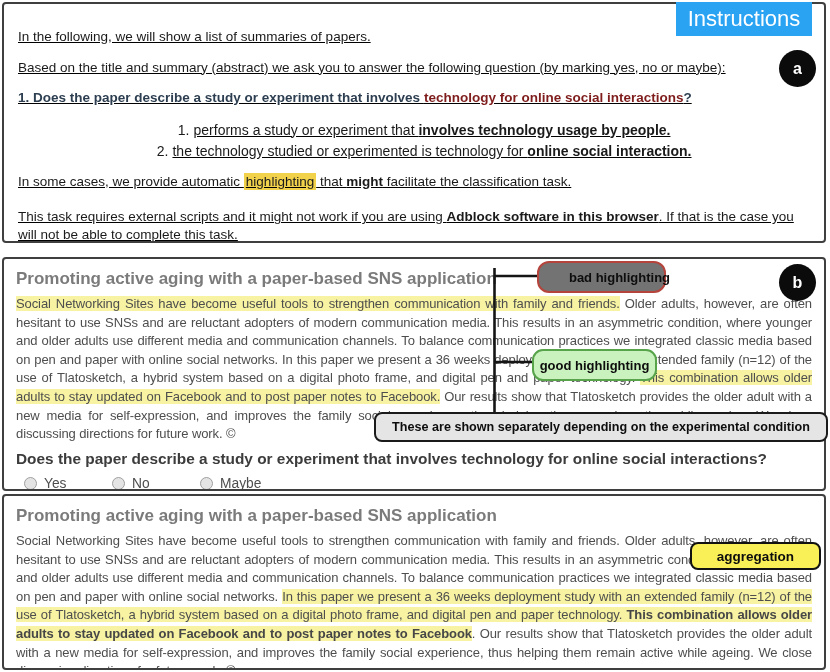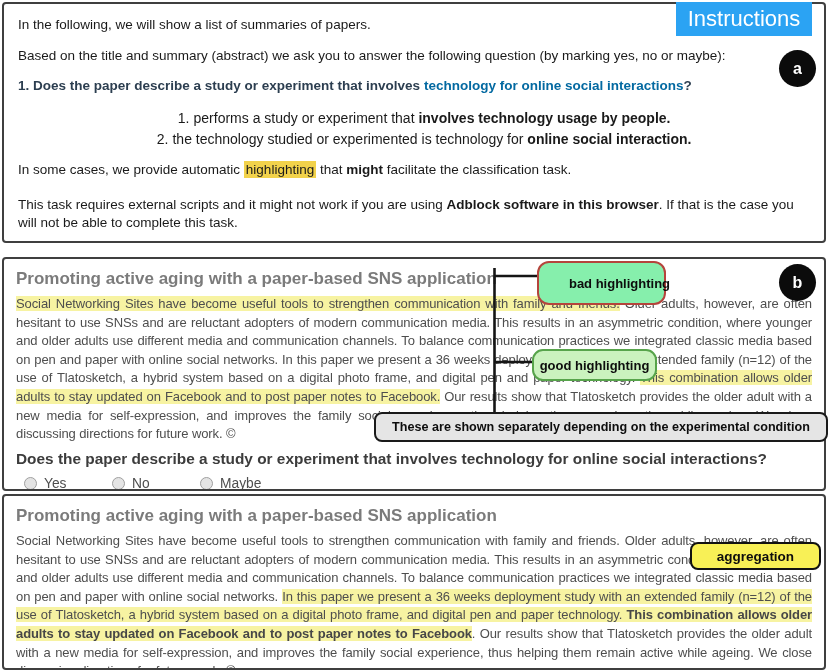--- a/index.html
+++ b/index.html
@@ -4,29 +4,29 @@
 <style>
   html,body{margin:0;padding:0;}
   body{
     width:830px;height:672px;position:relative;background:#ffffff;
     font-family:"Liberation Sans", sans-serif;overflow:hidden;
   }
   .panel{
     position:absolute;left:2px;width:824px;box-sizing:border-box;
     background:#fff;border:2px solid #3f3f3f;border-radius:4px;
   }
-  #panel-instructions{top:2px;height:241px;padding:12px 14px;overflow:hidden;}
+  #panel-instructions{top:2px;height:241px;padding:24px 14px;overflow:hidden;text-decoration:underline;}
   #panel-b{top:257px;height:234px;padding:8px 12px;overflow:hidden;}
   #panel-agg{top:494px;height:176px;padding:8px 12px;overflow:hidden;}
 
   
   .ins{font-size:13.5px;color:#1a1a1a;margin:0 0 13px;line-height:17.5px;}
   .ins b{font-weight:bold;}
   .q1{font-weight:bold;color:#2C3E50;}
-  .q1 .red{color:#0369a1;}
+  .q1 .red{color:#7f1d1d;}
   .ins-list{margin:0 0 11px;padding:0 0 0 16px;list-style:none;}
   .ins-list .li{font-size:14px;color:#1a1a1a;line-height:21px;text-align:center;}
   .li .num{display:inline-block;width:20px;}
   .hl-gold{background:#F2D24B;padding:1px 2px;}
 
   
   .paper-title{font-size:17px;font-weight:bold;color:#7b7b7b;margin:2px 0 6px;line-height:20px;}
   .abstract{font-size:13px;line-height:18.6px;color:#4e4e4e;text-align:justify;letter-spacing:-0.1px;margin:0;}
   .hl{background:#F7F3A2;}
   .hl b, .abstract b{font-weight:bold;color:#474747;}
@@ -50,21 +50,21 @@
   }
   #marker-a{left:779px;top:50px;}
   #marker-b{left:779px;top:264px;}
 
   #connector{position:absolute;left:0;top:0;z-index:5;pointer-events:none;}
 
   .callout{
     position:absolute;z-index:6;display:flex;align-items:center;justify-content:center;
     font-weight:bold;color:#0d0d0d;box-sizing:border-box;white-space:nowrap;
   }
-  #bad-box{left:537px;top:261px;width:129px;height:44px;background:#86efac;
+  #bad-box{left:537px;top:261px;width:129px;height:32px;background:#737373;
     border:2px solid #B5443C;border-radius:12px;font-size:13px;padding-left:36px;}
   #good-box{left:532px;top:349px;width:125px;height:32px;background:#CAF2BE;
     border:2px solid #57A44B;border-radius:11px;font-size:13px;}
   #sep-box{left:374px;top:412px;width:454px;height:30px;background:#e5e5e5;
     border:2px solid #1a1a1a;border-radius:8px;font-size:12.6px;}
   #agg-box{left:690px;top:542px;width:131px;height:28px;background:#F8F056;
     border:2.5px solid #111;border-radius:8px;font-size:13.5px;}
 </style>
 </head>
 <body>

